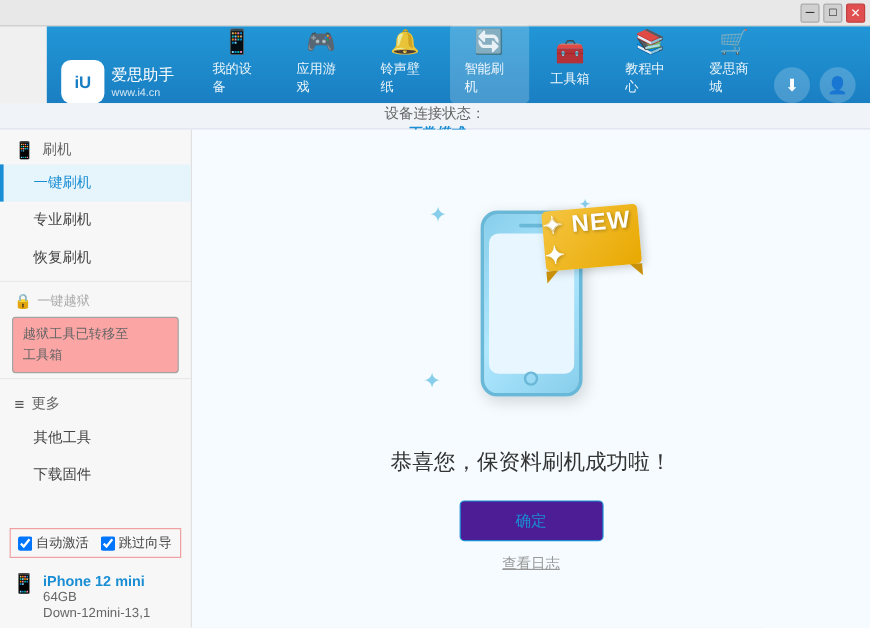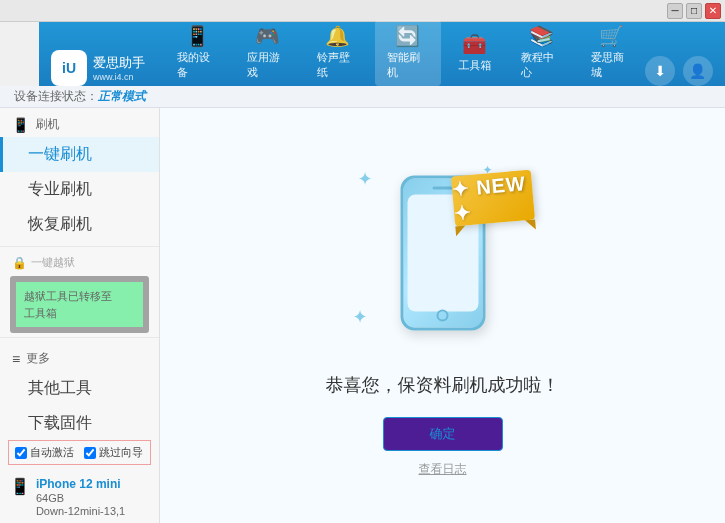--- a/index.html
+++ b/index.html
@@ -101,38 +101,38 @@
       display: flex; align-items: center;
       padding: 8px 12px 4px;
       color: #666; font-size: 12px;
       gap: 6px;
     }
     .sidebar-section-header .section-icon { font-size: 14px; color: #555; }
     .sidebar-item {
       padding: 7px 12px 7px 28px;
       cursor: pointer;
       color: #444;
-      font-size: 16px;
+      font-size: 12px;
     }
     .sidebar-item.active {
       background: #e6f4fb;
       color: #1a8ed4;
       border-left: 3px solid #1a8ed4;
       padding-left: 25px;
     }
     .sidebar-divider { height: 1px; background: #e8e8e8; margin: 4px 0; }
     .sidebar-subsection {
       padding: 4px 12px 2px 12px;
       color: #888; font-size: 11px;
       display: flex; align-items: center; gap: 4px;
     }
     .jailbreak-notice {
       margin: 4px 10px;
-      background: #86efac;
-      border: 6px solid #a3a3a3;
+      background: #fca5a5;
+      border: 1px solid #a3a3a3;
       border-radius: 3px;
       padding: 6px 8px;
       font-size: 11px;
       color: #666;
       line-height: 1.5;
     }
 
     
     .content {
       flex: 1;
@@ -314,21 +314,21 @@
       <span>爱思商城</span>
     </div>
   </div>
 
   <div class="header-right">
     <div class="header-action-btn">⬇</div>
     <div class="header-action-btn">👤</div>
   </div>
 </div>
 
-<div style="height:22px; background:#f0f4f8; border-bottom:1px solid #dde; display:flex; align-items:center; padding:0 14px; font-size:12px;">
+<div style="height:22px; background:#f0f4f8; border-bottom:1px solid #dde; display:flex; align-items:center; padding:0 14px; font-size:12px;flex-direction:column;">
   <span style="color:#666;">设备连接状态：</span>
   <span style="color:#1a8ed4; font-weight:bold;font-style:italic;">正常模式</span>
 </div>
 
 <div class="main-wrapper">
 
   <div class="sidebar">
     <div class="sidebar-container">
       <div class="sidebar-scroll">
 

